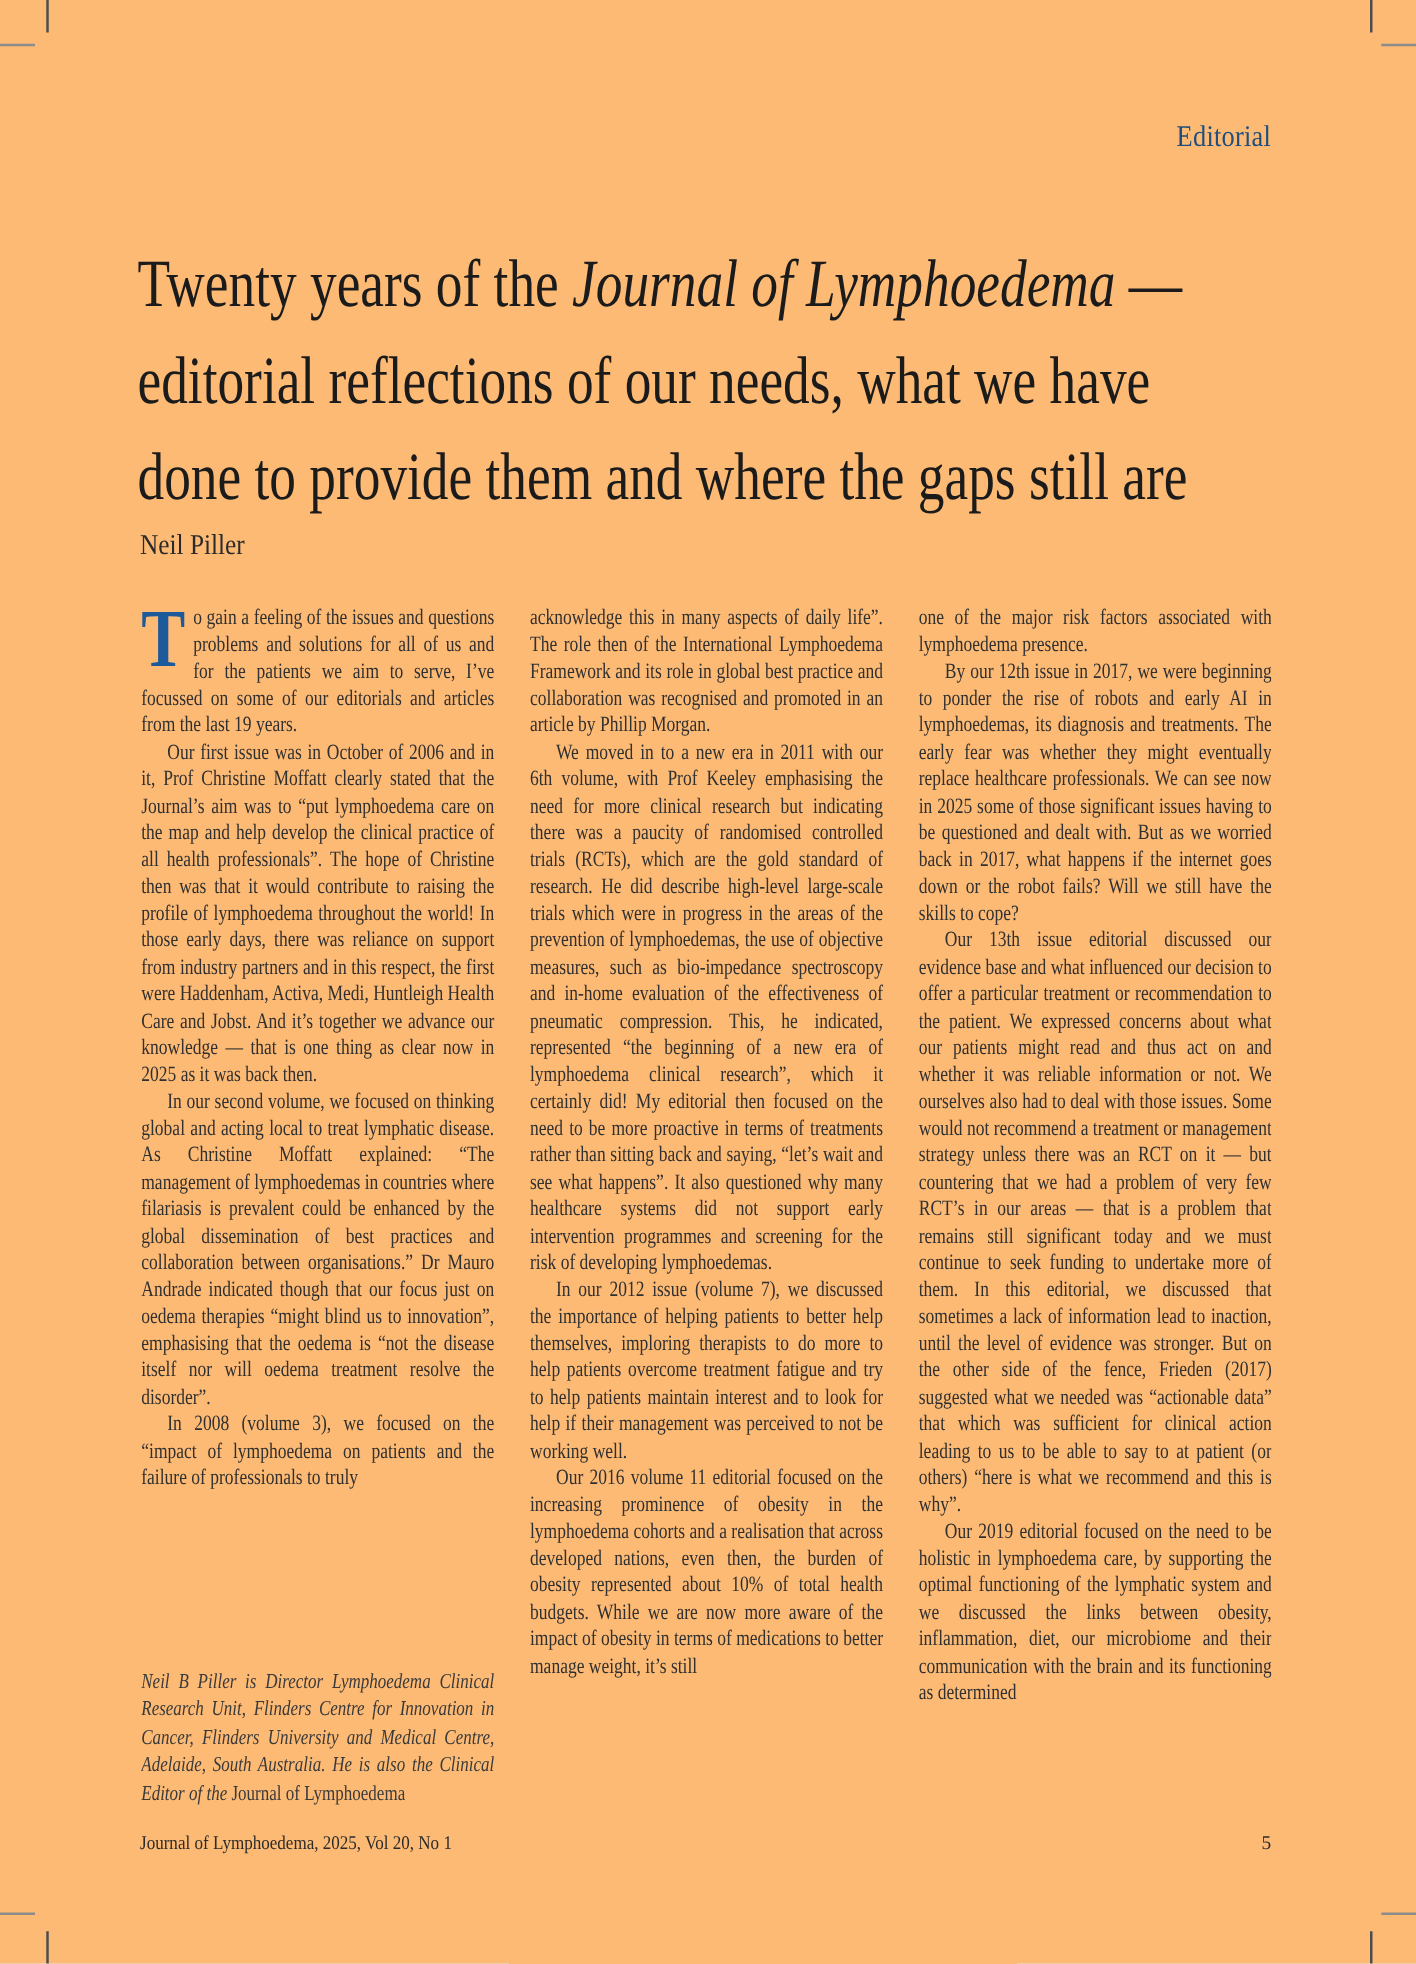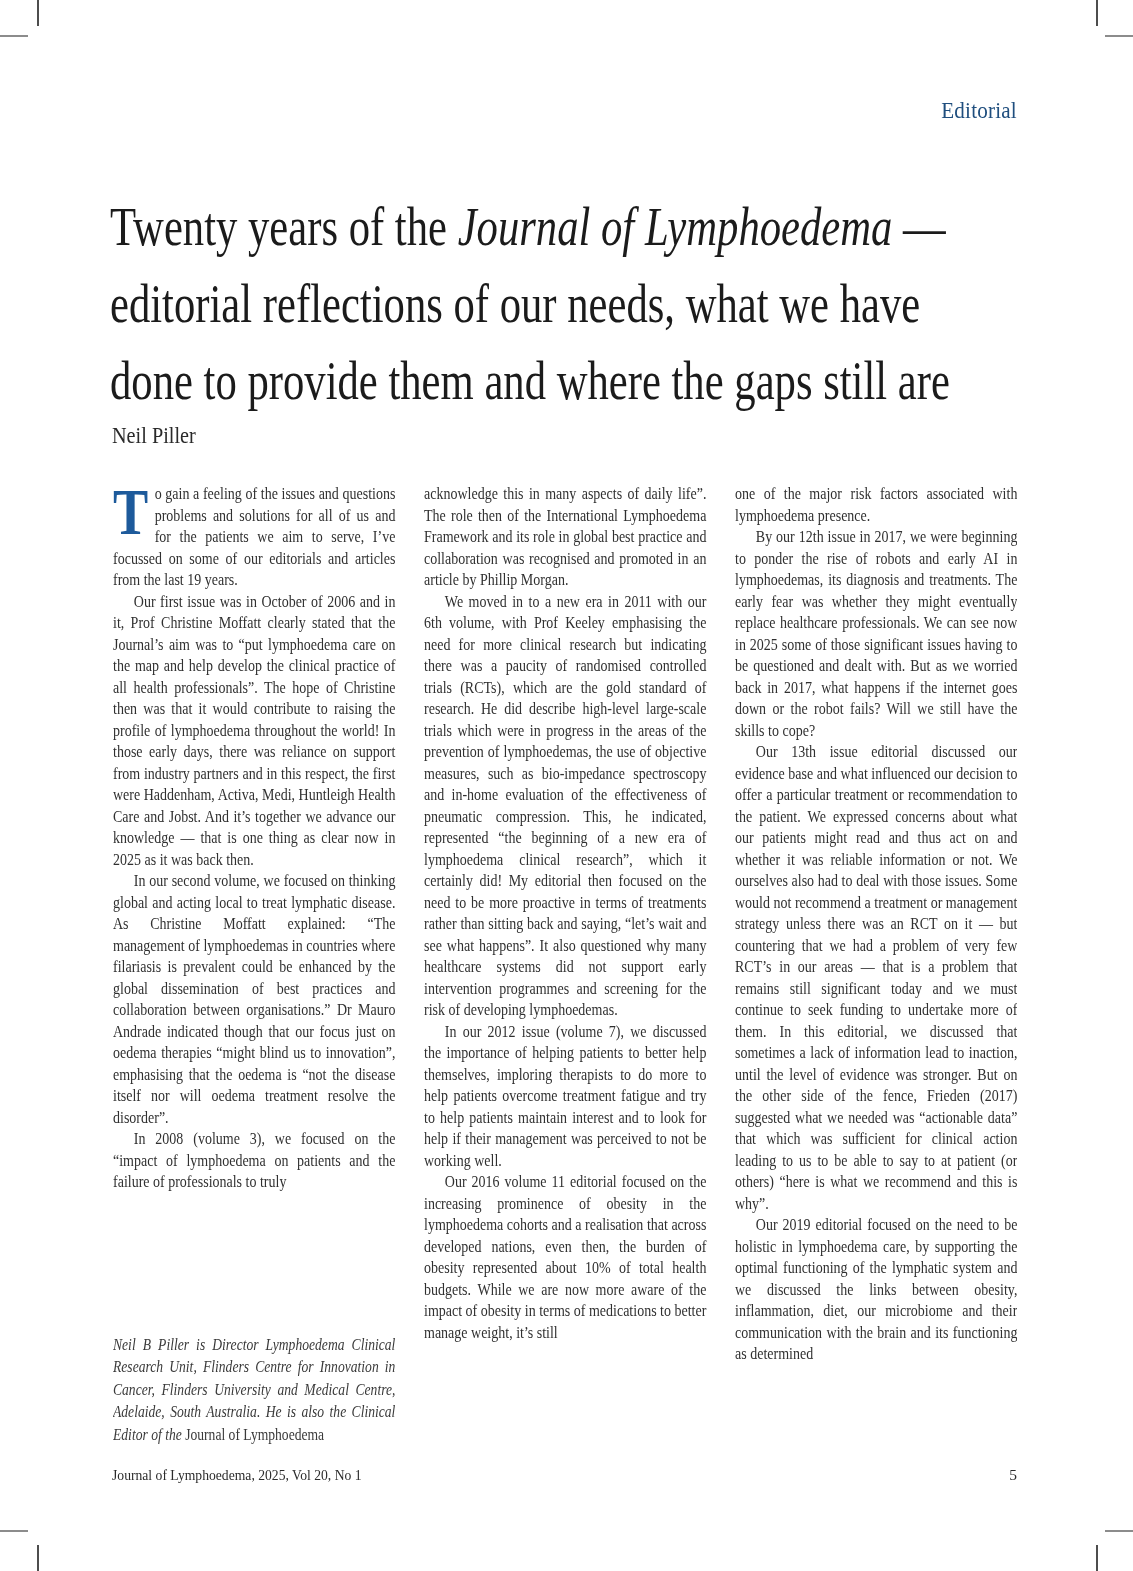--- a/index.html
+++ b/index.html
@@ -4,21 +4,21 @@
 <style>
   html, body {
     margin: 0;
     padding: 0;
     background: #e8e8e8;
   }
   .page {
     position: relative;
     width: 1133px;
     height: 1571px;
-    background: #ffffff;
+    background: #fdba74;
     font-family: "Liberation Serif", "DejaVu Serif", serif;
     overflow: hidden;
     margin: 0 auto;
   }
   
   .crop { position: absolute; background: #4d4d4d; }
   .crop.light { background: #8c8c8c; }
   .tl-v { left: 37px;  top: 0;       width: 2px;  height: 26px; }
   .tl-h { left: 0;     top: 35px;    width: 28px; height: 2px; }
   .tr-v { left: 1096px;top: 0;       width: 2px;  height: 26px; }

